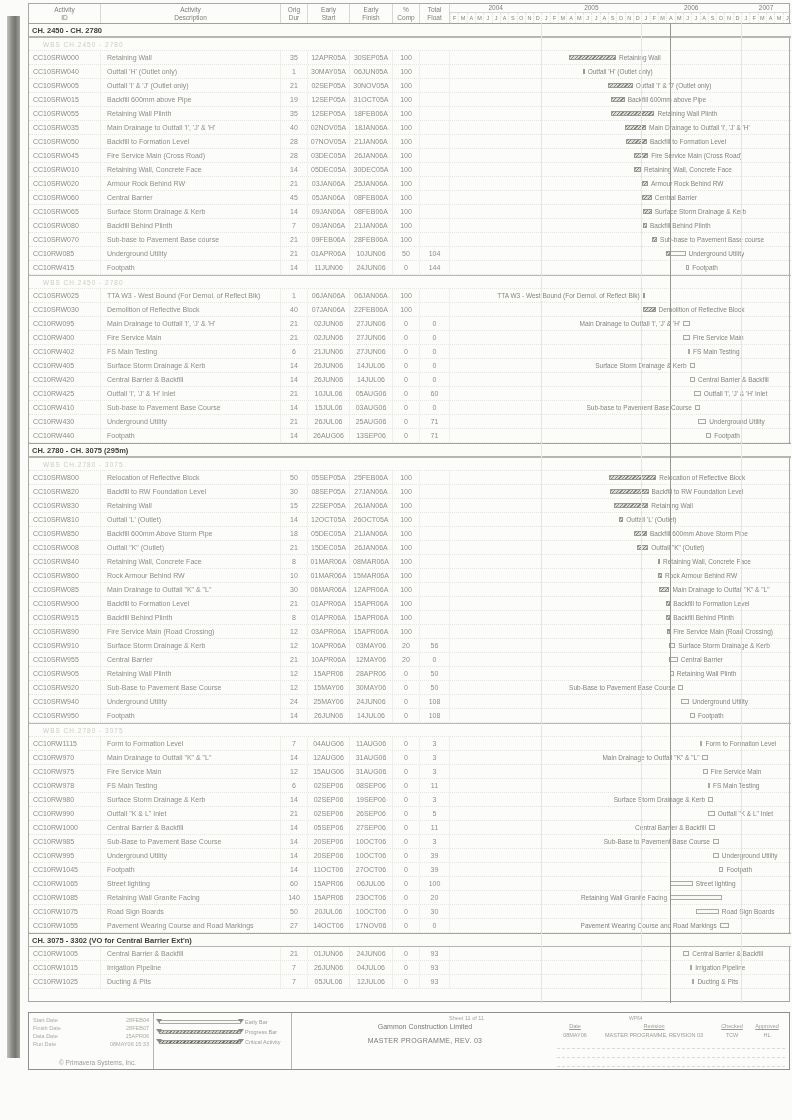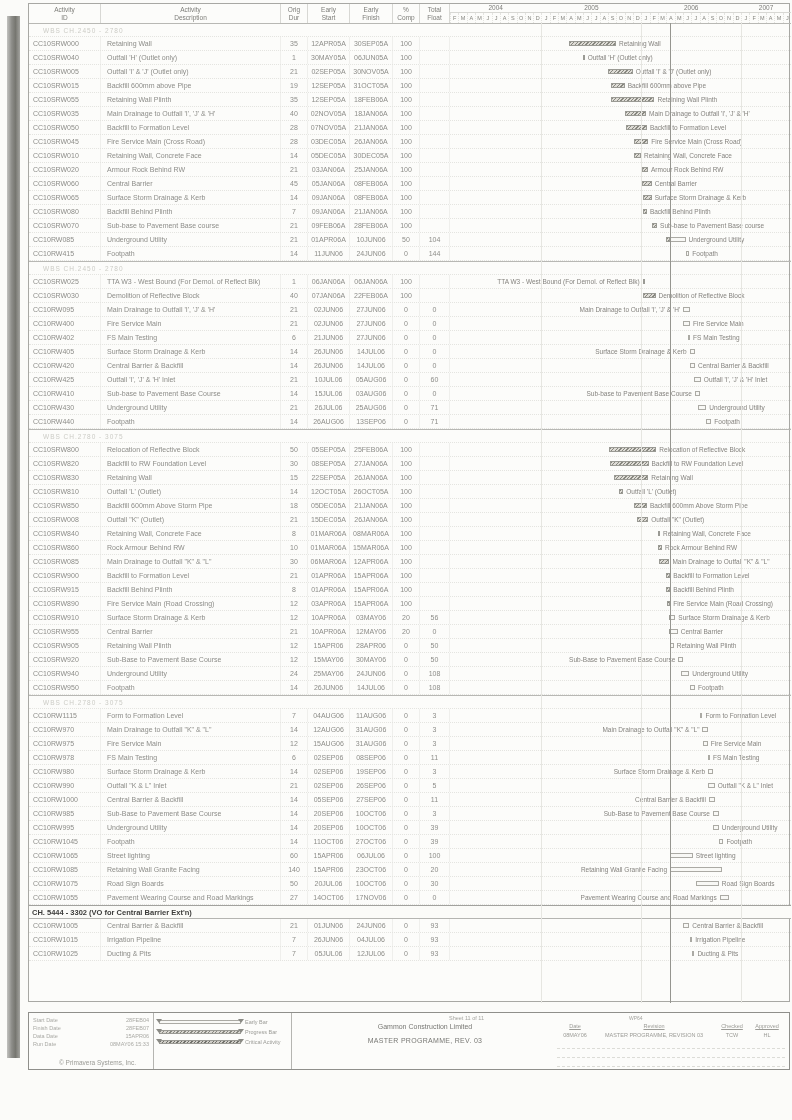--- a/index.html
+++ b/index.html
@@ -159,20 +159,23 @@
             <div class="mo" style="left: 291.098px; width: 8.31707px;">J</div>
             <div class="mo" style="left: 299.415px; width: 8.31707px;">F</div>
             <div class="mo" style="left: 307.732px; width: 8.31707px;">M</div>
             <div class="mo" style="left: 316.049px; width: 8.31707px;">A</div>
             <div class="mo" style="left: 324.366px; width: 8.31707px;">M</div>
             <div class="mo" style="left: 332.683px; width: 8.31707px;">J</div>
           </div>
       </div>
     </div>
     <div id="rows">
+        <div class="row band-row">
+          <div class="band-label">CH. 2450 - CH. 2780</div>
+        </div>
         <div class="row wbs-row">
           <div class="wbs-label">WBS CH.2450 - 2780</div>
         </div>
         <div class="row">
           <div class="cell c-id">CC10SRW000</div>
           <div class="cell c-desc">Retaining Wall</div>
           <div class="cell c-dur">35</div>
           <div class="cell c-start">12APR05A</div>
           <div class="cell c-fin">30SEP05A</div>
           <div class="cell c-comp">100</div>
@@ -516,20 +519,23 @@
           <div class="cell c-desc">Footpath</div>
           <div class="cell c-dur">14</div>
           <div class="cell c-start">26AUG06</div>
           <div class="cell c-fin">13SEP06</div>
           <div class="cell c-comp">0</div>
           <div class="cell c-float">71</div>
           <div class="cell c-g g-cell">
             <div class="bar open" style="left: 256.22px; width: 5.09756px;"></div>
             <div class="blabel" style="left: 264.317px;">Footpath</div>
           </div>
+        </div>
+        <div class="row band-row">
+          <div class="band-label">CH. 2780 - CH. 3075 (295m)</div>
         </div>
         <div class="row wbs-row">
           <div class="wbs-label">WBS CH.2780 - 3075</div>
         </div>
         <div class="row">
           <div class="cell c-id">CC10SRW800</div>
           <div class="cell c-desc">Relocation of Reflective Block</div>
           <div class="cell c-dur">50</div>
           <div class="cell c-start">05SEP05A</div>
           <div class="cell c-fin">25FEB06A</div>
@@ -942,21 +948,21 @@
           <div class="cell c-start">14OCT06</div>
           <div class="cell c-fin">17NOV06</div>
           <div class="cell c-comp">0</div>
           <div class="cell c-float">0</div>
           <div class="cell c-g g-cell">
             <div class="bar open" style="left: 269.634px; width: 9.39024px;"></div>
             <div class="blabel" style="right: 74.3659px;">Pavement Wearing Course and Road Markings</div>
           </div>
         </div>
         <div class="row band-row">
-          <div class="band-label">CH. 5444 - 3302 (VO for Central Barrier Ext'n)</div>
+          <div class="band-label">CH. 3075 - 3302 (VO for Central Barrier Ext'n)</div>
         </div>
         <div class="row">
           <div class="cell c-id">CC10RW1005</div>
           <div class="cell c-desc">Central Barrier &amp; Backfill</div>
           <div class="cell c-dur">21</div>
           <div class="cell c-start">01JUN06</div>
           <div class="cell c-fin">24JUN06</div>
           <div class="cell c-comp">0</div>
           <div class="cell c-float">93</div>
           <div class="cell c-g g-cell">

